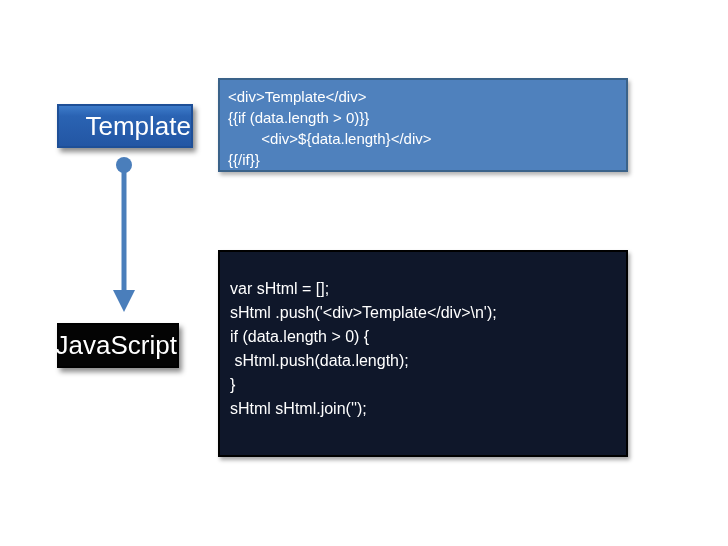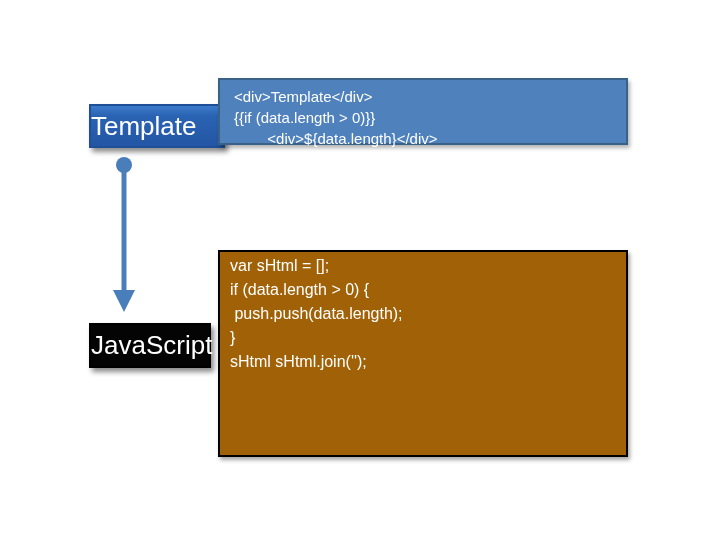--- a/index.html
+++ b/index.html
@@ -14,25 +14,24 @@
     height: 546px;
     background: #ffffff;
     overflow: hidden;
   }
 
   
   .label-box {
     position: absolute;
     display: flex;
     align-items: center;
-    justify-content: flex-start;
+    justify-content: flex-end;
     color: #ffffff;
     font-size: 26px;
     box-sizing: border-box;
-    margin-left: 32px;
   }
   .label-box.template {
     left: 57px;
     top: 104px;
     width: 136px;
     height: 44px;
     background: linear-gradient(180deg, #3d7bca 0%, #2a63b3 25%, #2356a4 100%);
     border: 2px solid #1e4f97;
     box-shadow: 3px 4px 5px rgba(0,0,0,0.45);
   }
@@ -61,37 +60,37 @@
     box-sizing: border-box;
     color: #ffffff;
   }
   .code-box .code-line {
     white-space: pre;
   }
   .code-box.blue {
     left: 218px;
     top: 78px;
     width: 410px;
-    height: 67px;
+    height: 94px;
     background: #4f81bd;
     border: 2px solid #3a6289;
     box-shadow: 2px 3px 4px rgba(0,0,0,0.30);
-    padding: 6px 14px;
+    padding: 6px 8px;
     font-size: 15px;
     line-height: 21px;
   }
   .code-box.black {
     left: 218px;
     top: 250px;
     width: 410px;
     height: 207px;
-    background: #a16207;
+    background: #0f172a;
     border: 2px solid #000000;
     box-shadow: 2px 3px 4px rgba(0,0,0,0.35);
-    padding: 2px 10px;
+    padding: 25px 10px;
     font-size: 16px;
     line-height: 24px;
   }
 </style>
 </head>
 <body>
 
 <div class="slide">
 
   <div class="label-box template">
@@ -110,19 +109,20 @@
 
   <div class="code-box blue">
     <div class="code-line">&lt;div&gt;Template&lt;/div&gt;</div>
     <div class="code-line">{{if (data.length &gt; 0)}}</div>
     <div class="code-line">        &lt;div&gt;${data.length}&lt;/div&gt;</div>
     <div class="code-line">{{/if}}</div>
   </div>
 
   <div class="code-box black">
     <div class="code-line">var sHtml = [];</div>
+    <div class="code-line">sHtml .push('&lt;div&gt;Template&lt;/div&gt;\n');</div>
     <div class="code-line">if (data.length &gt; 0) {</div>
-    <div class="code-line"> push.push(data.length);</div>
+    <div class="code-line"> sHtml.push(data.length);</div>
     <div class="code-line">}</div>
     <div class="code-line">sHtml sHtml.join('');</div>
   </div>
 
 </div>
 
 </body></html>

